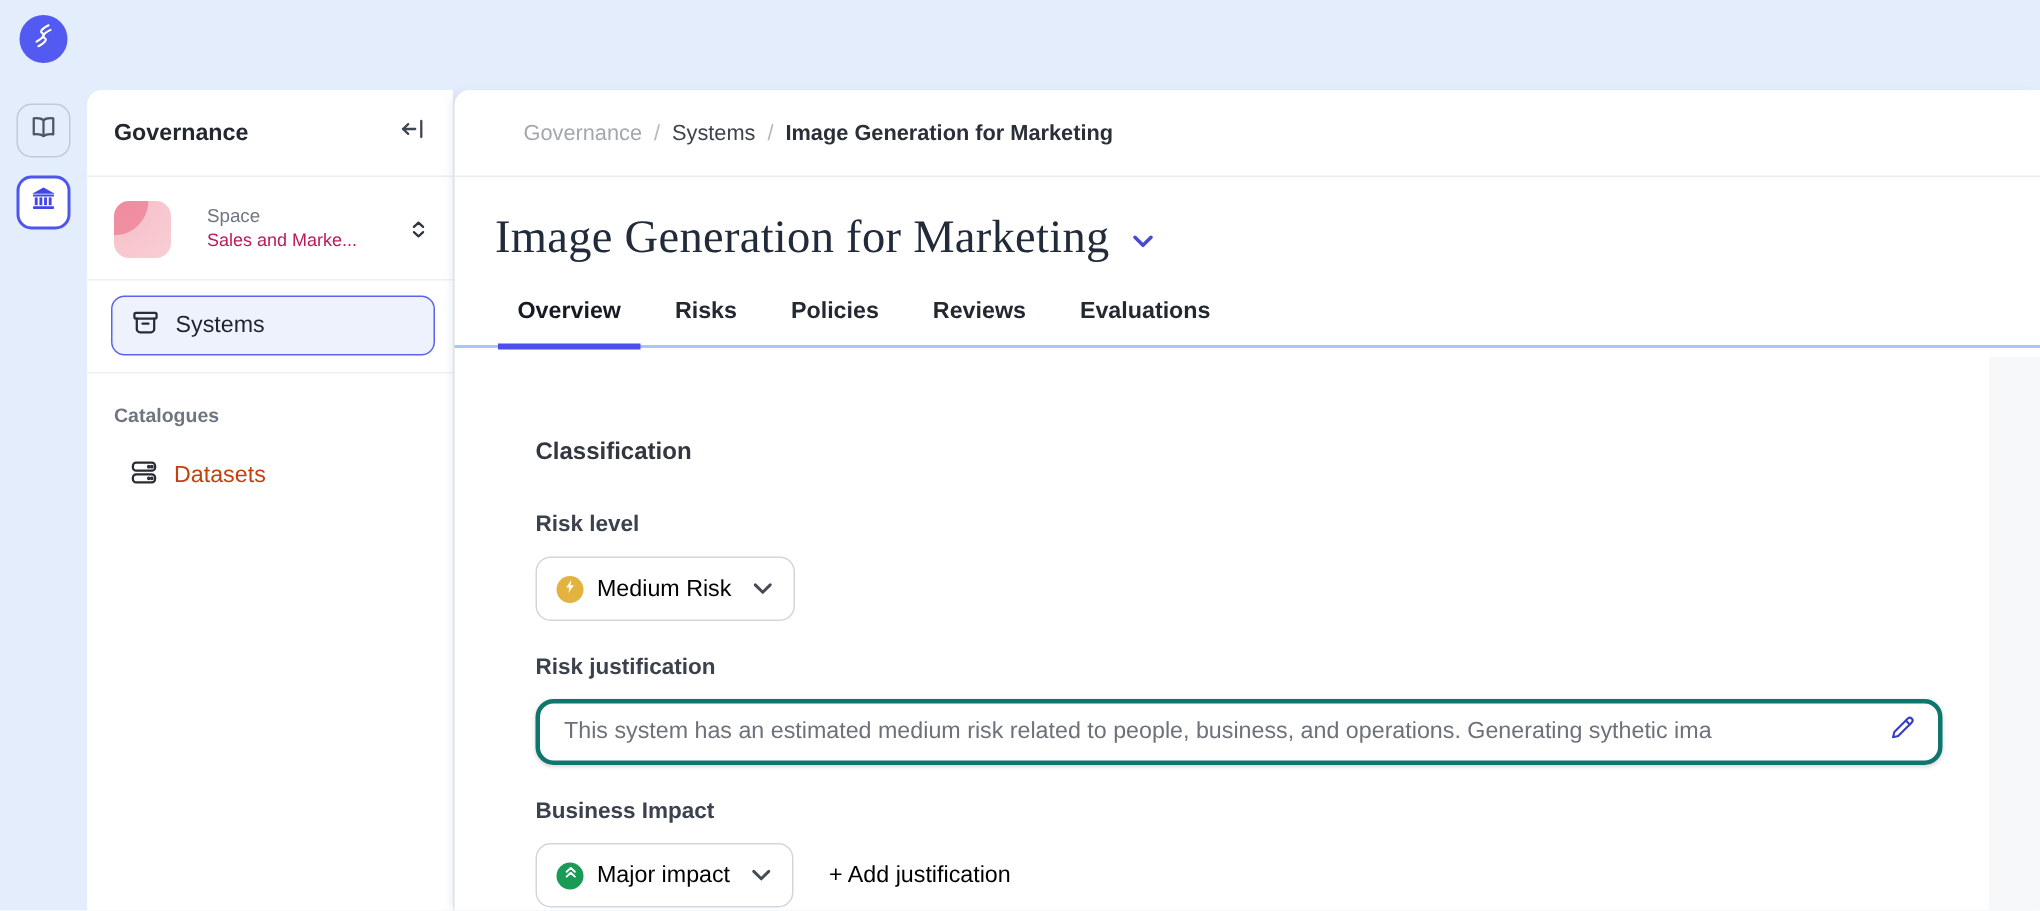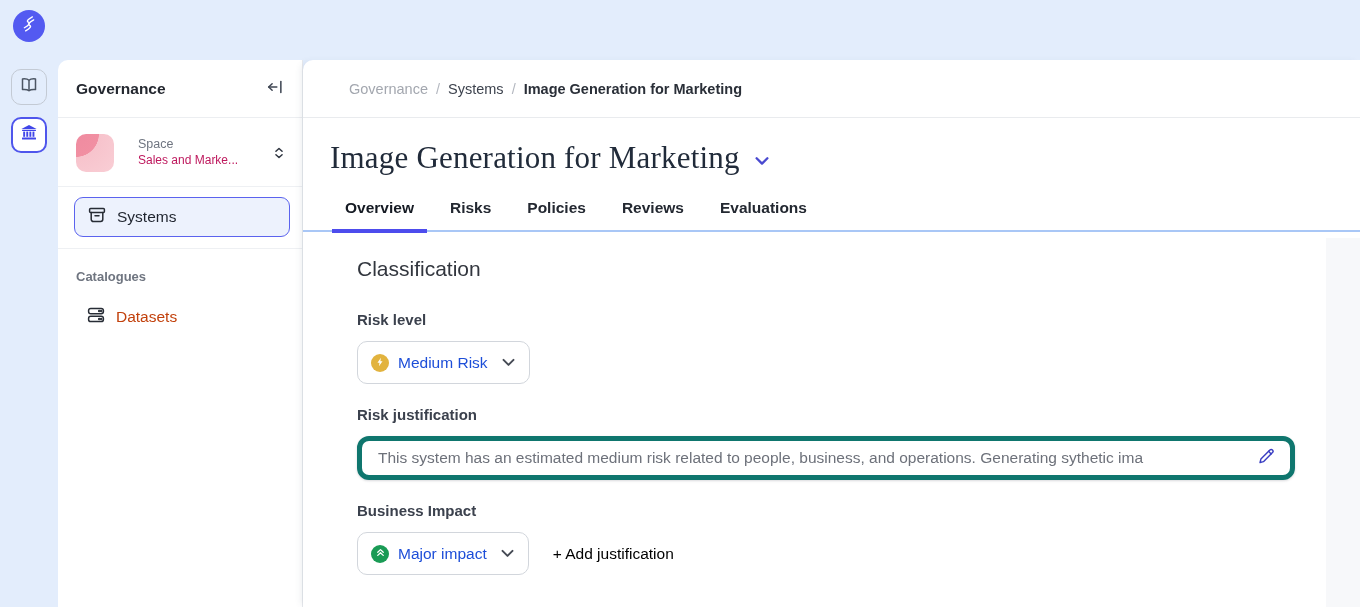--- a/index.html
+++ b/index.html
@@ -101,42 +101,42 @@
   }
   .tab.active { color:#151a23; }
   .tab.active::after {
     content:""; position:absolute; left:0; right:0; bottom:-3px; height:4px;
     background:#4d4ced;
   }
 
   .scroll-gutter { position:absolute; top:178px; right:0; width:34px; bottom:0; background:#f7f8fa; }
 
   .content { padding:25px 0 0 54px; }
-  .section-heading { font-size:21px; font-weight:400; color:#32363e; }
+  .section-heading { font-size:16px; font-weight:700; color:#32363e;margin-top:36px; }
 
   .field-label { font-size:15px; font-weight:700; color:#3b414d; margin-top:30px; }
   .field-label.tight { margin-top:22px; }
 
   .select-btn {
     margin-top:13px; display:inline-flex; align-items:center; gap:9px;
     height:43px; padding:0 14px 0 13px; background:#fff;
     border:1px solid #d2d6dc; border-radius:10px; cursor:pointer;
-    font-size:15.5px; color:#1d4ed8;
+    font-size:15.5px; color:#000000;
   }
   .badge-circle {
     width:18px; height:18px; border-radius:50%; flex-shrink:0;
     display:flex; align-items:center; justify-content:center;
   }
   .badge-yellow { background:#e2b33e; }
   .badge-green  { background:#1a9b55; }
   .select-caret { margin-left:5px; display:flex; }
 
   .justification-box {
     margin-top:13px; width:938px; height:44px; border-radius:12px;
-    background:#fff; border:5px solid #0f766e;
+    background:#fff; border:3px solid #0f766e;
     box-shadow:0 1px 2px rgba(16,24,40,.06), 0 1px 3px rgba(16,24,40,.10);
     display:flex; align-items:center; padding:0 14px 0 16px;
   }
   .justification-text {
     flex:1; min-width:0; font-size:15.5px; color:#6d717a;
     white-space:nowrap; overflow:hidden;
   }
   .edit-btn { margin-left:10px; flex-shrink:0; cursor:pointer; display:flex; }
 
   .impact-row { display:flex; align-items:center; gap:24px; }

